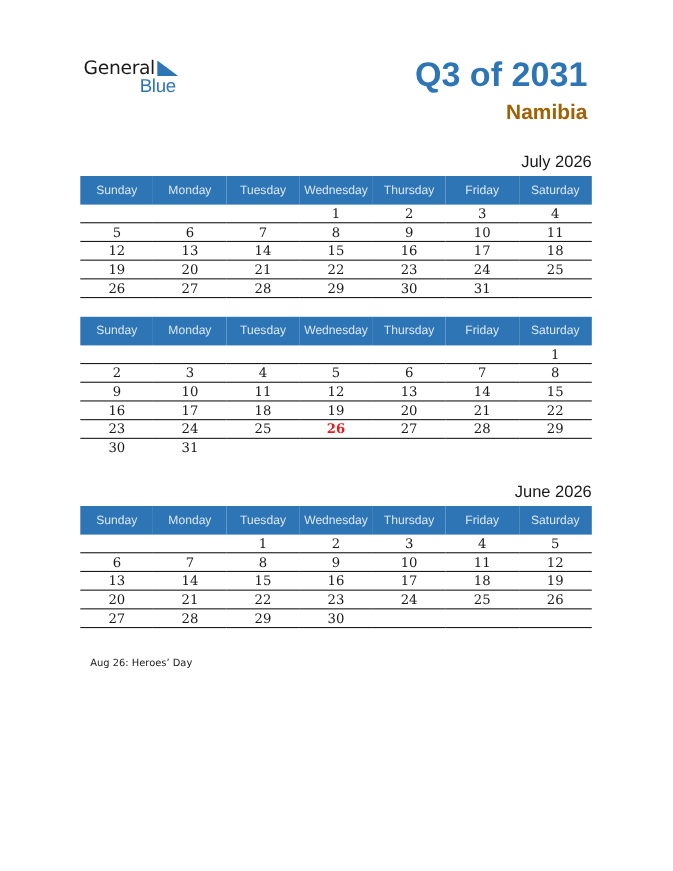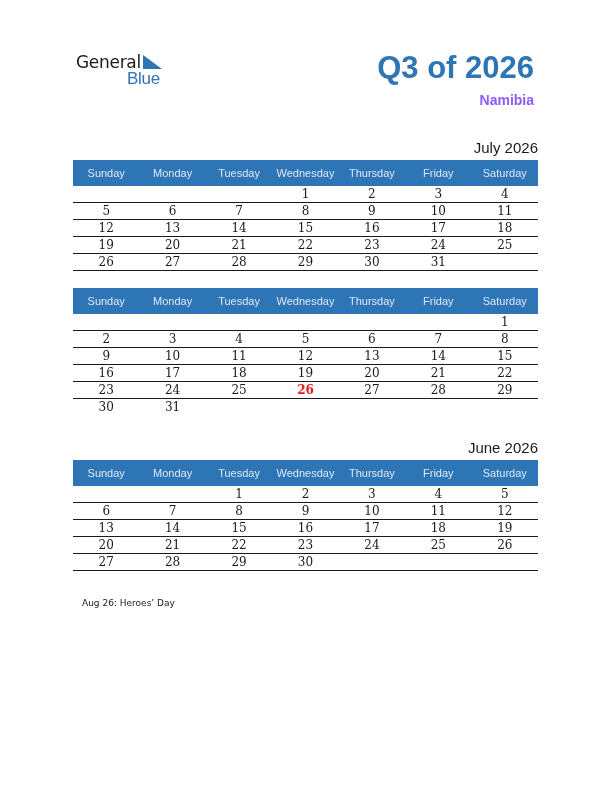--- a/index.html
+++ b/index.html
@@ -2,40 +2,40 @@
 <html><head>
   <meta charset="utf-8">
   <style>
     html, body { margin: 0; padding: 0; background: #ffffff; }
     body { width: 612px; height: 792px; position: relative; overflow: hidden; font-family: "Liberation Sans", sans-serif; }
     .logo { position: absolute; left: 76px; top: 52px; width: 100px; height: 36px; }
     .logo-general { position: absolute; left: 0; top: 0; font-size: 17px; color: #1a1a1a; font-family: "DejaVu Sans", sans-serif; letter-spacing: -0.3px; }
     .logo-blue { position: absolute; left: 51px; top: 17px; font-size: 17px; color: #2e75b6; font-family: Liberation Sans, sans-serif; letter-spacing: -0.3px; }
     .logo-tri { position: absolute; left: 67px; top: 3px; width: 0; height: 0; border-left: 19px solid #2e75b6; border-top: 14px solid transparent; }
     .title { position: absolute; right: 78px; top: 50px; font-size: 31px; font-weight: bold; color: #2e75b6; font-family: "Liberation Sans", sans-serif; }
-    .subtitle { position: absolute; right: 78px; top: 92px; font-size: 14px; font-weight: bold; color: #8b5cf6; font-family: "Liberation Sans", sans-serif; }
+    .subtitle { position: absolute; right: 78px; top: 92px; font-size: 19px; font-weight: bold; color: #a16207; font-family: "Liberation Sans", sans-serif; }
     .month { position: absolute; left: 73px; width: 465px; }
     .month-name { text-align: right; font-size: 15px; color: #1a1a1a; height: 22px; line-height: 20px; }
     .cal { width: 465px; border-collapse: collapse; table-layout: fixed; }
     .cal th { background: #2e75b6; color: #dce8f5; font-weight: normal; font-size: 11px; height: 18px; padding: 4px; font-family: "Liberation Sans", sans-serif; }
     .cal td { text-align: center; font-size: 12px; color: #1a1a1a; height: 16px; padding: 0; font-family: "DejaVu Serif", serif; border-bottom: 1.5px solid #1a1a1a; line-height: 16px; }
     .cal tr.noborder td { border-bottom: none; }
     .cal td.holiday { color: #e81c1c; font-weight: bold; }
     .note { position: absolute; left: 82px; top: 598px; font-size: 9px; color: #1a1a1a; font-family: "DejaVu Sans", sans-serif; }
   </style>
 </head>
 <body>
 
 <div class="logo">
   <span class="logo-general">General</span>
   <span class="logo-tri"></span>
   <span class="logo-blue">Blue</span>
 </div>
 
-<div class="title">Q3 of 2026</div>
+<div class="title">Q3 of 2031</div>
 <div class="subtitle">Namibia</div>
 
 <div class="month" style="top:138px;">
   <div class="month-name">July 2026</div>
   <table class="cal">
     <thead>
         <tr>
       <th>Sunday</th>
       <th>Monday</th>
       <th>Tuesday</th>

